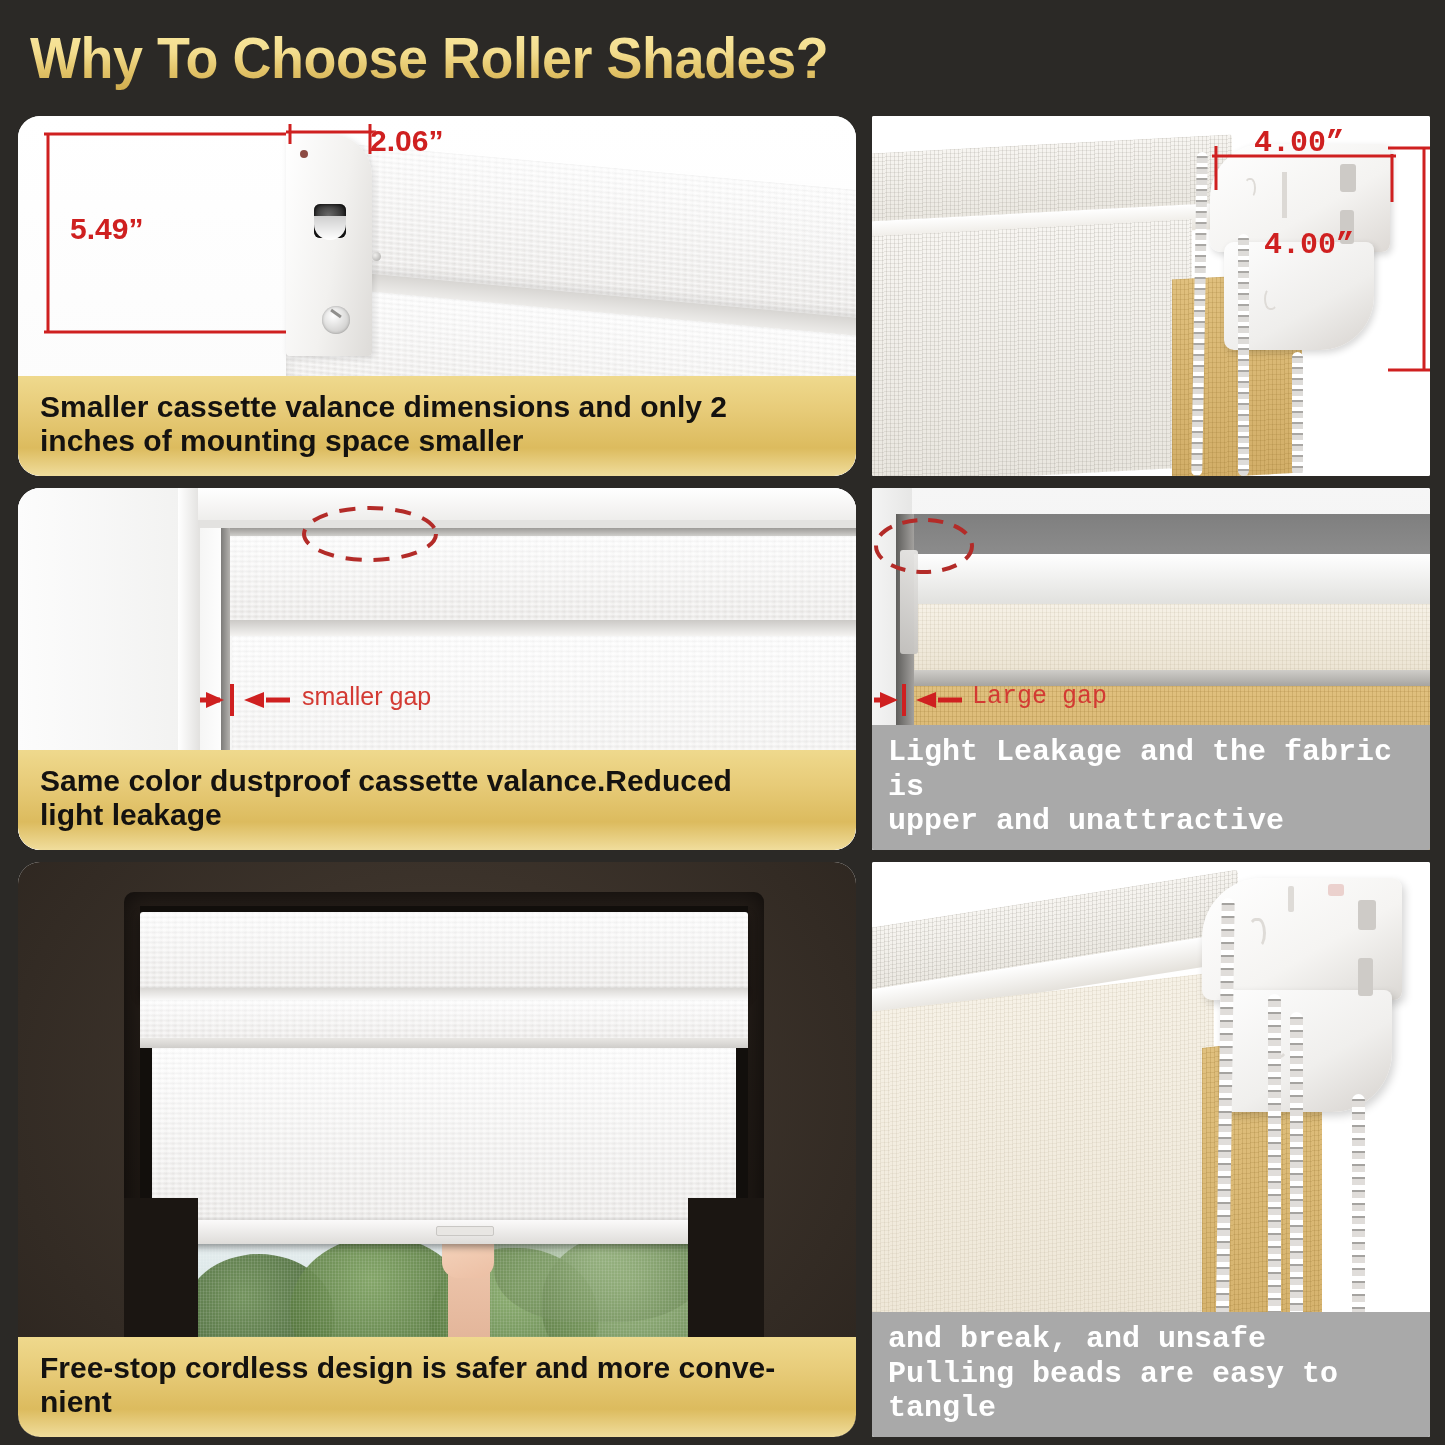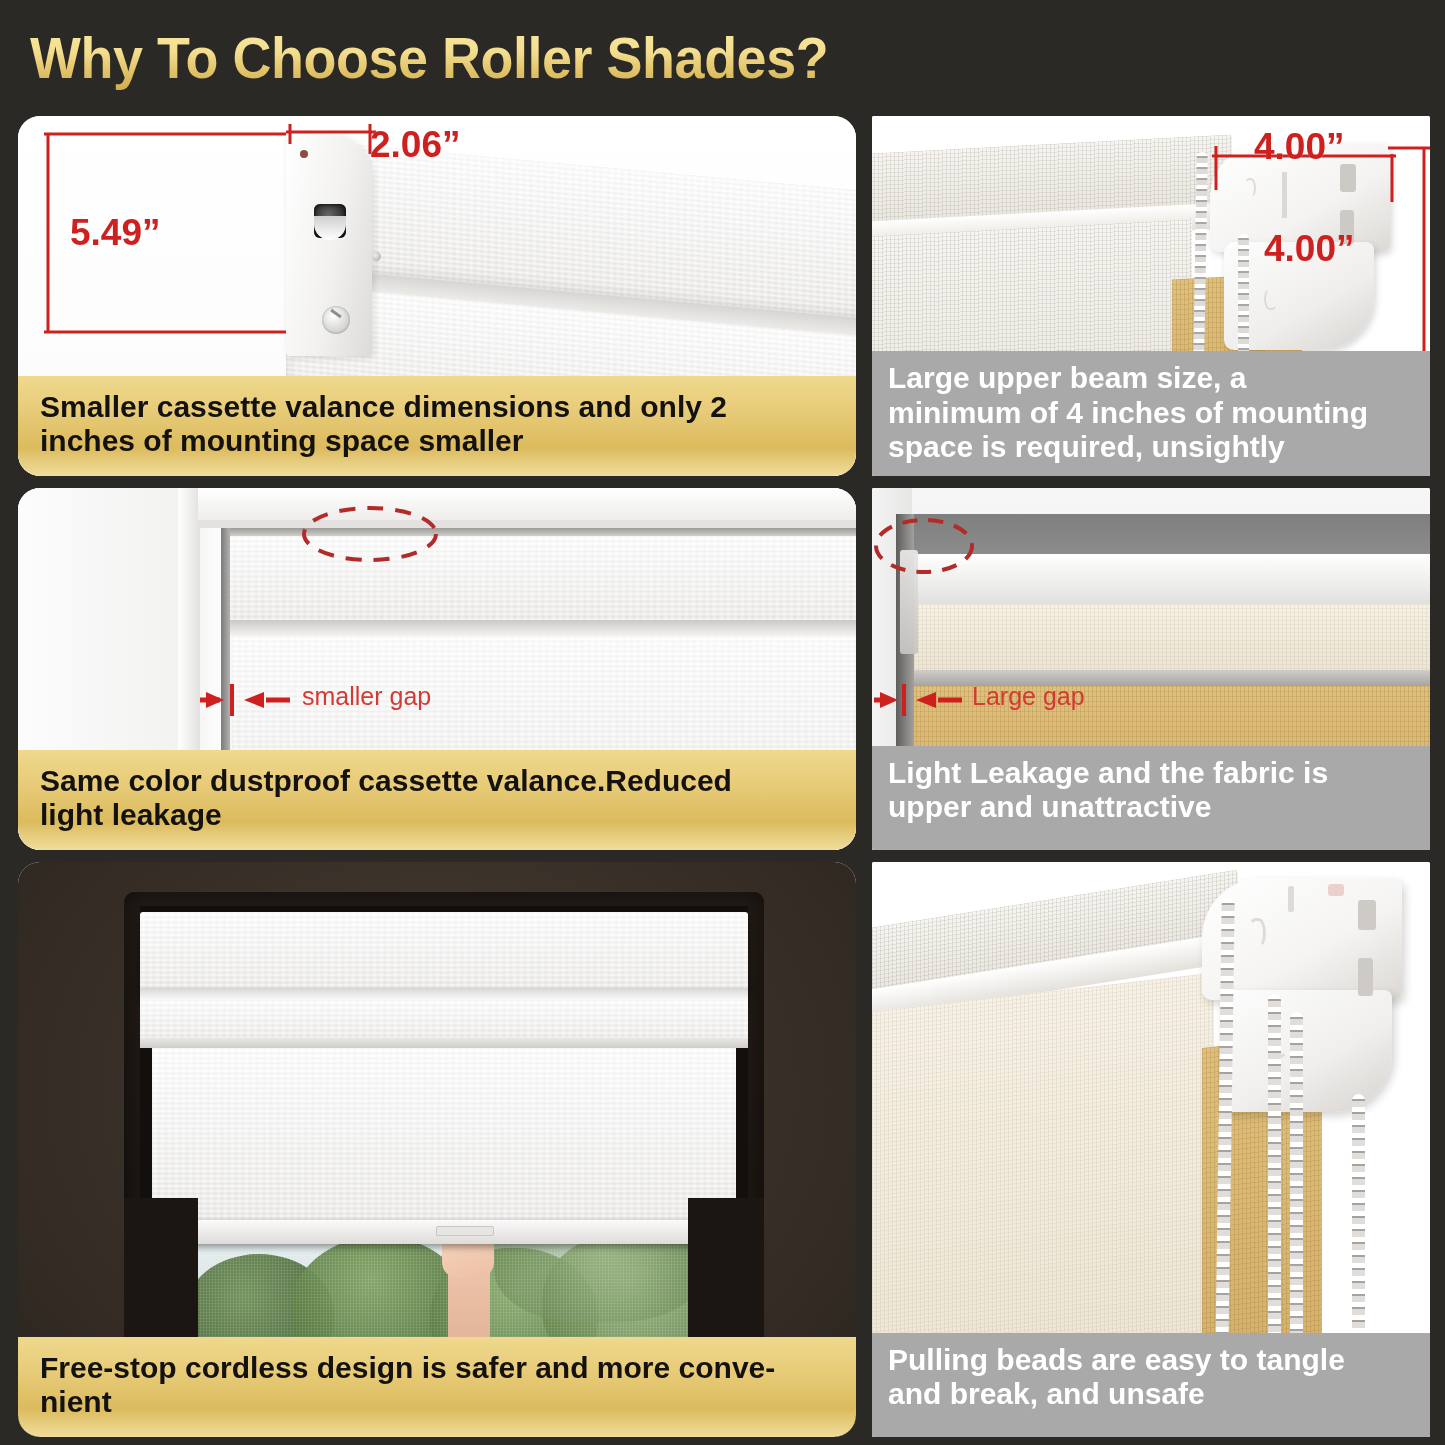--- a/index.html
+++ b/index.html
@@ -23,21 +23,21 @@
     -webkit-background-clip:text; background-clip:text;
     color:transparent; -webkit-text-fill-color:transparent;
     white-space:nowrap;
   }
 
   
   .grid{ position:absolute; left:0; top:108px; width:1445px; height:1337px; }
 
   .panel{ position:absolute; overflow:hidden; background:#fff; }
   .panel.left{ border-radius:22px; }
-  .panel.right{ border-radius:2px; }
+  .panel.right{ border-radius:2px;font-family:Liberation Mono, monospace; }
 
   
   .r1{ top:8px;   height:360px; }
   .r2{ top:380px; height:362px; }
   .r3{ top:754px; height:575px; }
   .colL{ left:18px;  width:838px; }
   .colR{ left:872px; width:558px; }
 
   .photo{ position:absolute; left:0; top:0; right:0; bottom:0; overflow:hidden; }
 
@@ -82,21 +82,21 @@
   .fabric-cream{
     background:
       repeating-linear-gradient(90deg, rgba(160,145,115,0.13) 0 1px, rgba(0,0,0,0) 1px 4px),
       repeating-linear-gradient(180deg, rgba(160,145,115,0.10) 0 1px, rgba(0,0,0,0) 1px 4px),
       linear-gradient(180deg,#f6f1e6,#ece4d3);
   }
 
   
   .meas{
     position:absolute; color:#cf2020; font-weight:bold;
-    font-size:37px; white-space:nowrap;
+    font-size:30px; white-space:nowrap;
     text-shadow:0 0 1px rgba(255,255,255,.6);
   }
   .gaplabel{
     position:absolute; color:#d33a33; font-size:25px; white-space:nowrap;
   }
   svg.anno{ position:absolute; left:0; top:0; width:100%; height:100%; pointer-events:none; }
 </style>
 </head>
 <body>
 
@@ -197,25 +197,20 @@
         <line x1="520" y1="38" x2="520" y2="86" stroke="#cf2020" stroke-width="3"></line>
         <line x1="340" y1="40" x2="524" y2="40" stroke="#cf2020" stroke-width="3"></line>
         <line x1="516" y1="32" x2="562" y2="32" stroke="#cf2020" stroke-width="3"></line>
         <line x1="516" y1="254" x2="562" y2="254" stroke="#cf2020" stroke-width="3"></line>
         <line x1="552" y1="32" x2="552" y2="254" stroke="#cf2020" stroke-width="3"></line>
       </svg>
       <div class="meas" style="left:382px;top:10px;">4.00”</div>
       <div class="meas" style="left:392px;top:112px;">4.00”</div>
     </div>
 
-    <div class="cap gray">
-      <span>Large upper beam size, a</span>
-      <span>minimum of 4 inches of mounting</span>
-      <span>space is required, unsightly</span>
-    </div>
   </div>
 
   <div class="panel left colL r2">
     <div class="photo">
       <div style="position:absolute;inset:0;background:linear-gradient(180deg,#fbfbfb,#f3f3f2);"></div>
 
       <div style="position:absolute;left:0;top:0;width:168px;height:362px;background:linear-gradient(90deg,#fcfcfc,#f2f2f1);"></div>
       <div style="position:absolute;left:160px;top:0;width:22px;height:362px;background:linear-gradient(90deg,#ffffff,#e2e1df);"></div>
       <div style="position:absolute;left:182px;top:12px;width:26px;height:350px;background:linear-gradient(90deg,#f6f6f5,#ffffff);"></div>
 
@@ -383,18 +378,18 @@
            border-radius:7px;"></div>
       <div style="position:absolute;left:418px;top:150px;width:13px;height:420px;
            background:repeating-linear-gradient(180deg,#ffffff 0 5px,#a5a3a0 5px 7px,#e0ddda 7px 13px);
            border-radius:7px;"></div>
       <div style="position:absolute;left:480px;top:232px;width:13px;height:338px;
            background:repeating-linear-gradient(180deg,#ffffff 0 5px,#a5a3a0 5px 7px,#e0ddda 7px 13px);
            border-radius:7px;"></div>
     </div>
 
     <div class="cap gray">
+      <span>and break, and unsafe</span>
       <span>Pulling beads are easy to tangle</span>
-      <span>and break, and unsafe</span>
     </div>
   </div>
 
 </div>
 
 </body></html>

